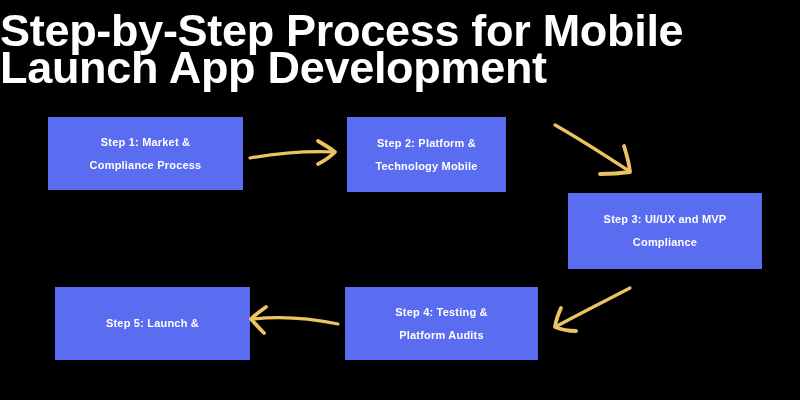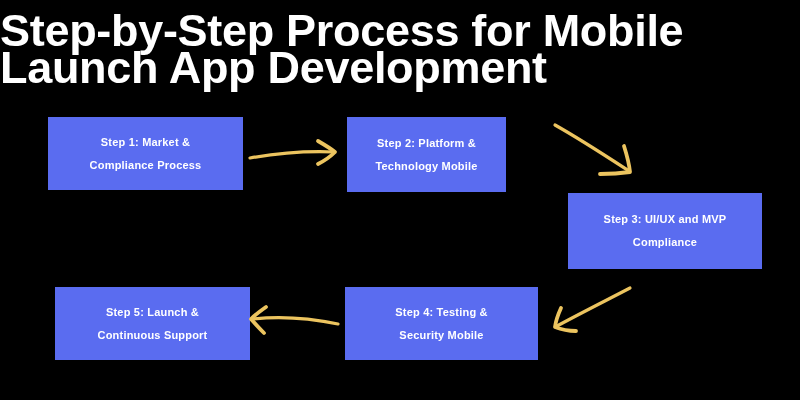--- a/index.html
+++ b/index.html
@@ -82,26 +82,25 @@
     <span>Technology Mobile</span>
   </div>
 
   <div class="box b3">
     <span>Step 3: UI/UX and MVP</span>
     <span>Compliance</span>
   </div>
 
   <div class="box b4">
     <span>Step 4: Testing &amp;</span>
-    <span>Security Mobile</span>
+    <span>Platform Audits</span>
   </div>
 
   <div class="box b5">
     <span>Step 5: Launch &amp;</span>
-    <span>Continuous Support</span>
   </div>
 
   <svg class="arrow a1" width="100" height="40" viewBox="0 0 100 40">
     <path class="shaft" d="M4,23 C32,18 62,16 88,17"></path>
     <path class="head" d="M72,6 Q84,13 89,17 Q82,24 72,29"></path>
   </svg>
 
   <svg class="arrow a2" width="95" height="65" viewBox="0 0 95 65">
     <path class="shaft" d="M7,5 C32,19 58,36 81,51"></path>
     <path class="head" d="M76,26 Q81,42 82,52 Q68,54 52,54"></path>

